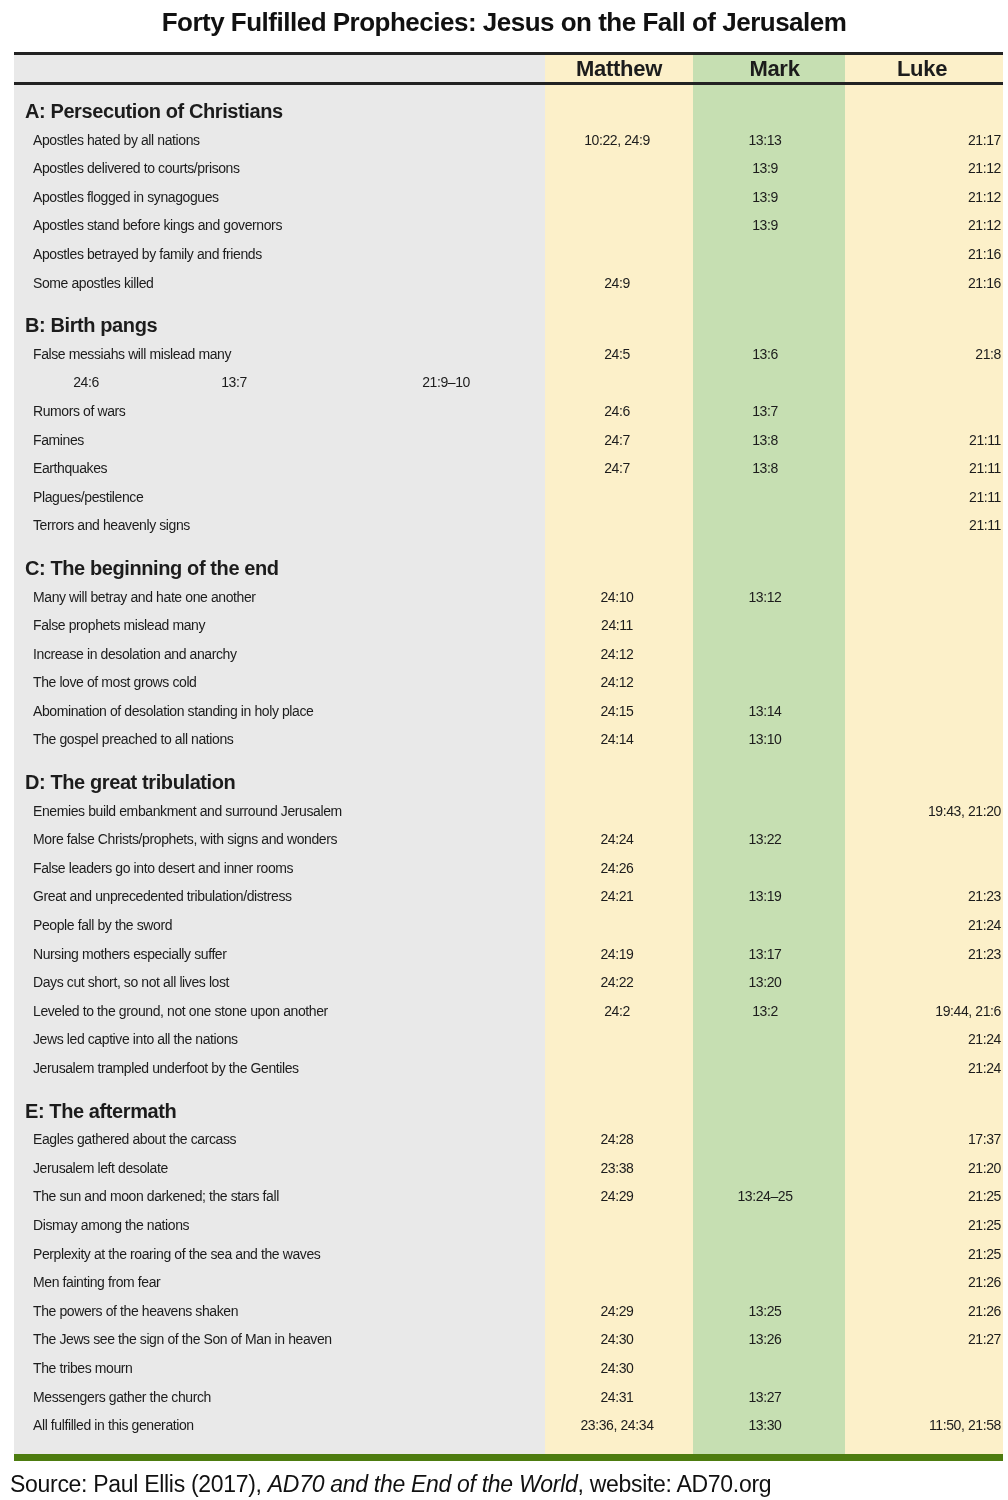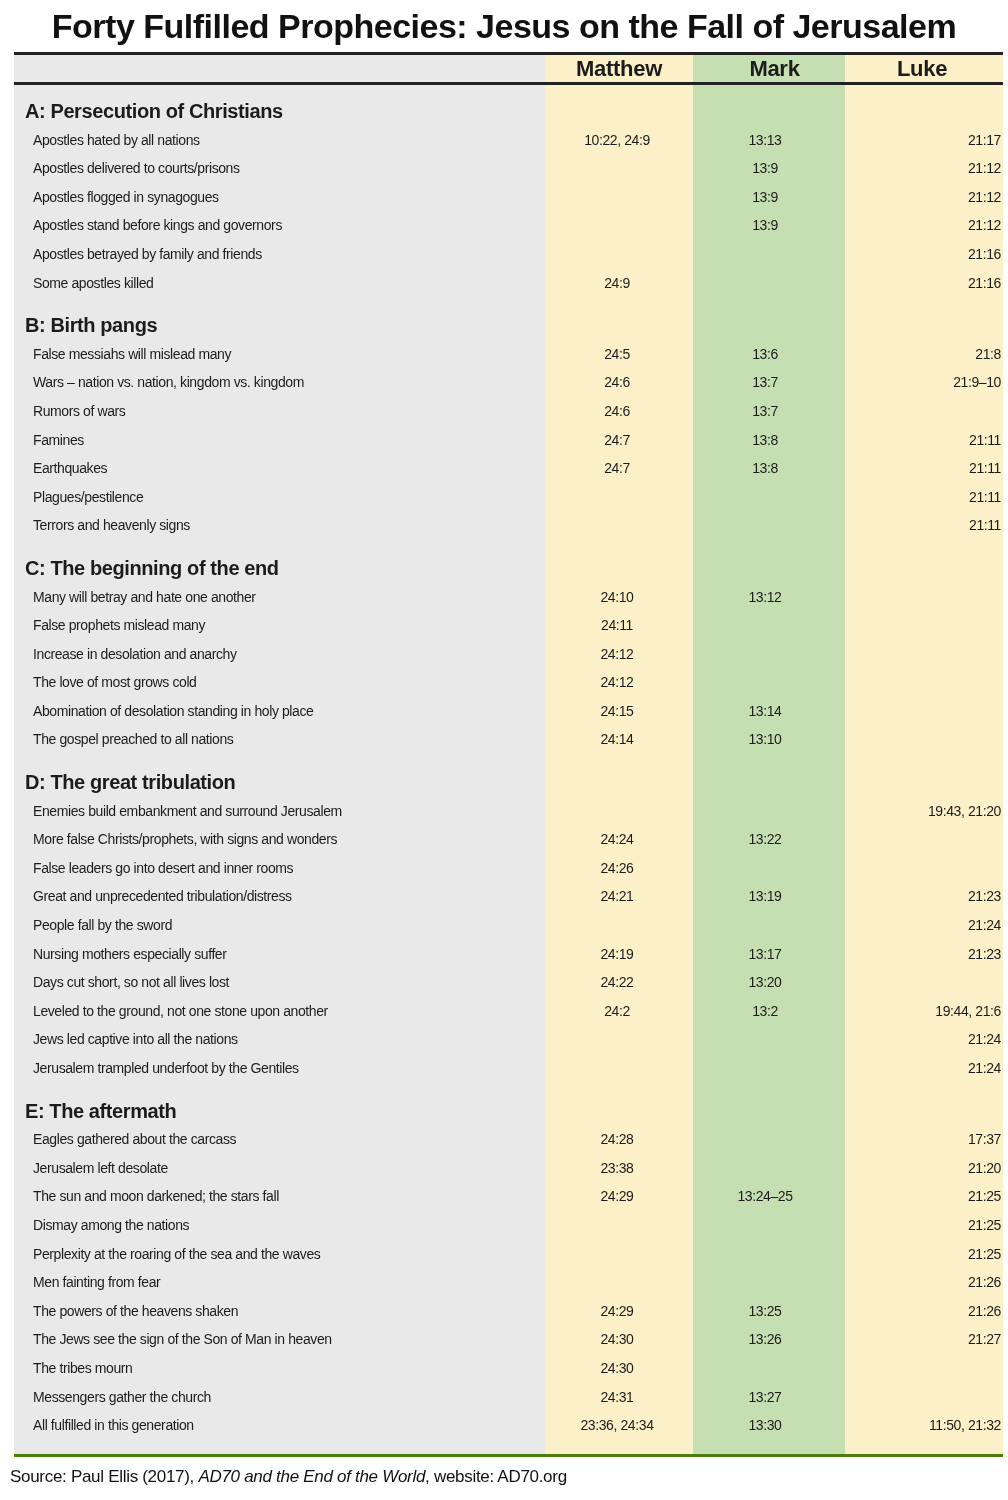--- a/index.html
+++ b/index.html
@@ -7,30 +7,30 @@
     width:1008px; height:1500px; overflow:hidden;
     font-family:"Liberation Sans", sans-serif;
     color:#1c1c1c;
     -webkit-font-smoothing:antialiased;
   }
   .page { position:relative; width:1008px; height:1500px; }
 
   .title {
     margin:0; padding-top:7px; height:45px;
     text-align:center;
-    font-size:34px; font-weight:bold; letter-spacing:-0.5px;
+    font-size:26px; font-weight:bold; letter-spacing:-0.5px;
     color:#111;
   }
 
   .table {
     position:relative;
     margin-left:14px;
     width:989px;
     border-top:3px solid #222222;
-    border-bottom:3px solid #4d7c0f;
+    border-bottom:7px solid #4d7c0f;
     box-sizing:content-box;
   }
   
   .colbg { position:absolute; top:0; bottom:0; z-index:0; }
   .colbg.c0 { left:0;     width:531px; }
   .colbg.c1 { left:531px; width:148px; }
   .colbg.c2 { left:679px; width:152px; }
   .colbg.c3 { left:831px; width:158px; }
 
   .thead {
@@ -60,21 +60,21 @@
   .row .pc {
     width:531px; box-sizing:border-box; padding-left:19px;
     white-space:nowrap; overflow:visible;
   }
   .row .mc { width:144px; text-align:center; white-space:nowrap; }
   .row .kc { width:152px; text-align:center; white-space:nowrap; }
   .row .lc { width:160px; text-align:right; white-space:nowrap; }
 
   .footer {
     margin:10px 0 0 10px;
-    font-size:17px; letter-spacing:-0.3px;
+    font-size:23px; letter-spacing:-0.3px;
     color:#111;
     white-space:nowrap;
   }
   .footer .it { font-style:italic; }
 </style>
 </head>
 <body>
 
 <div class="page">
 
@@ -135,21 +135,20 @@
         </div>
         <div class="section">
           <div class="srow">B: Birth pangs</div>
           <div class="row">
             <div class="pc">False messiahs will mislead many</div>
             <div class="mc">24:5</div>
             <div class="kc">13:6</div>
             <div class="lc">21:8</div>
           </div>
           <div class="row">
-            <div class="pc">Wars – nation vs. nation, kingdom vs. kingdom</div>
             <div class="mc">24:6</div>
             <div class="kc">13:7</div>
             <div class="lc">21:9–10</div>
           </div>
           <div class="row">
             <div class="pc">Rumors of wars</div>
             <div class="mc">24:6</div>
             <div class="kc">13:7</div>
             <div class="lc"></div>
           </div>
@@ -339,21 +338,21 @@
           <div class="row">
             <div class="pc">Messengers gather the church</div>
             <div class="mc">24:31</div>
             <div class="kc">13:27</div>
             <div class="lc"></div>
           </div>
           <div class="row">
             <div class="pc">All fulfilled in this generation</div>
             <div class="mc">23:36, 24:34</div>
             <div class="kc">13:30</div>
-            <div class="lc">11:50, 21:32</div>
+            <div class="lc">11:50, 21:58</div>
           </div>
         </div>
       </div>
   </div>
 
   <div class="footer"><span>Source: Paul Ellis (2017), </span><span class="it">AD70 and the End of the World</span><span>, website: AD70.org</span></div>
 
 </div>
 
 </body></html>

